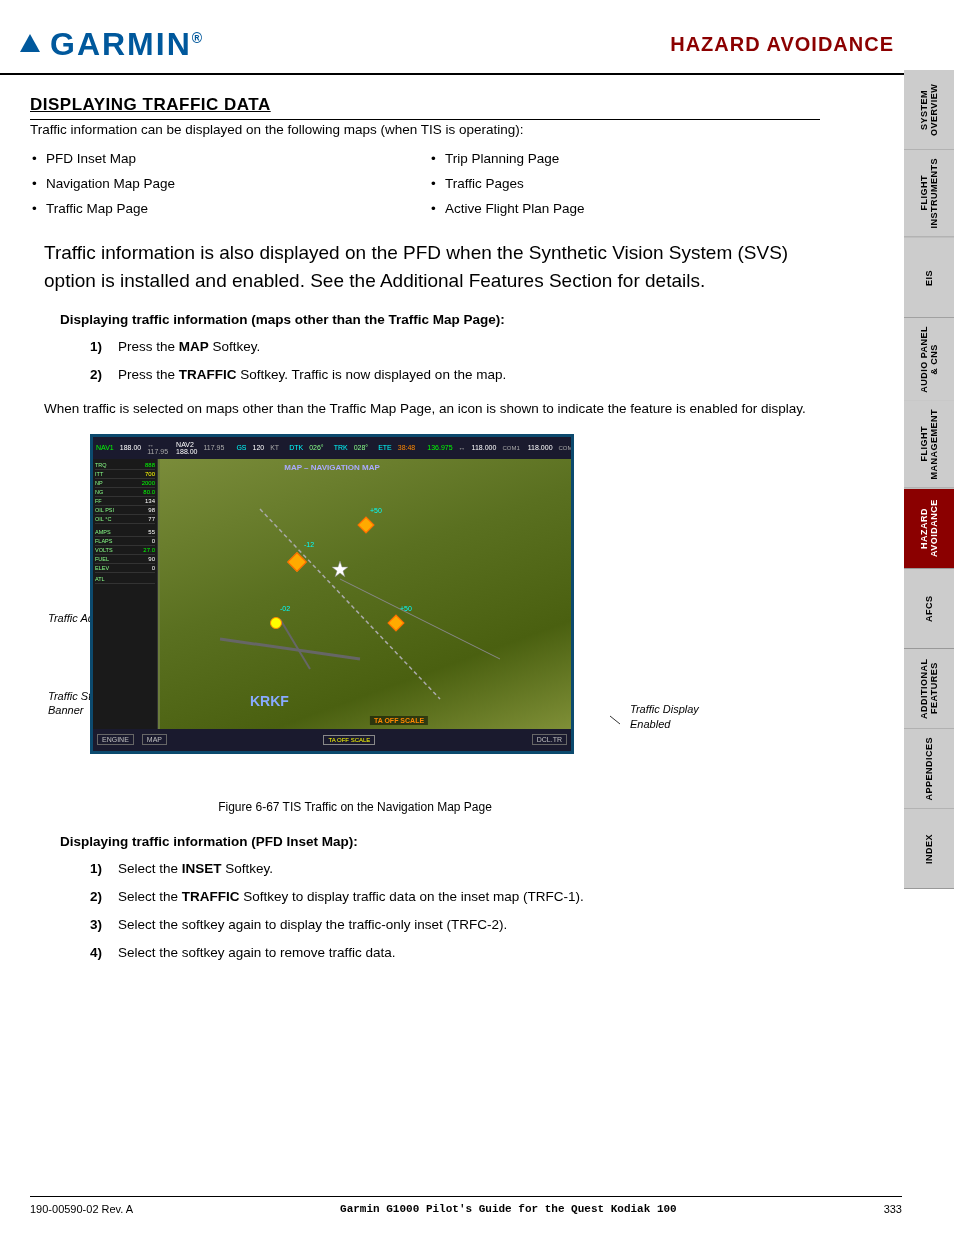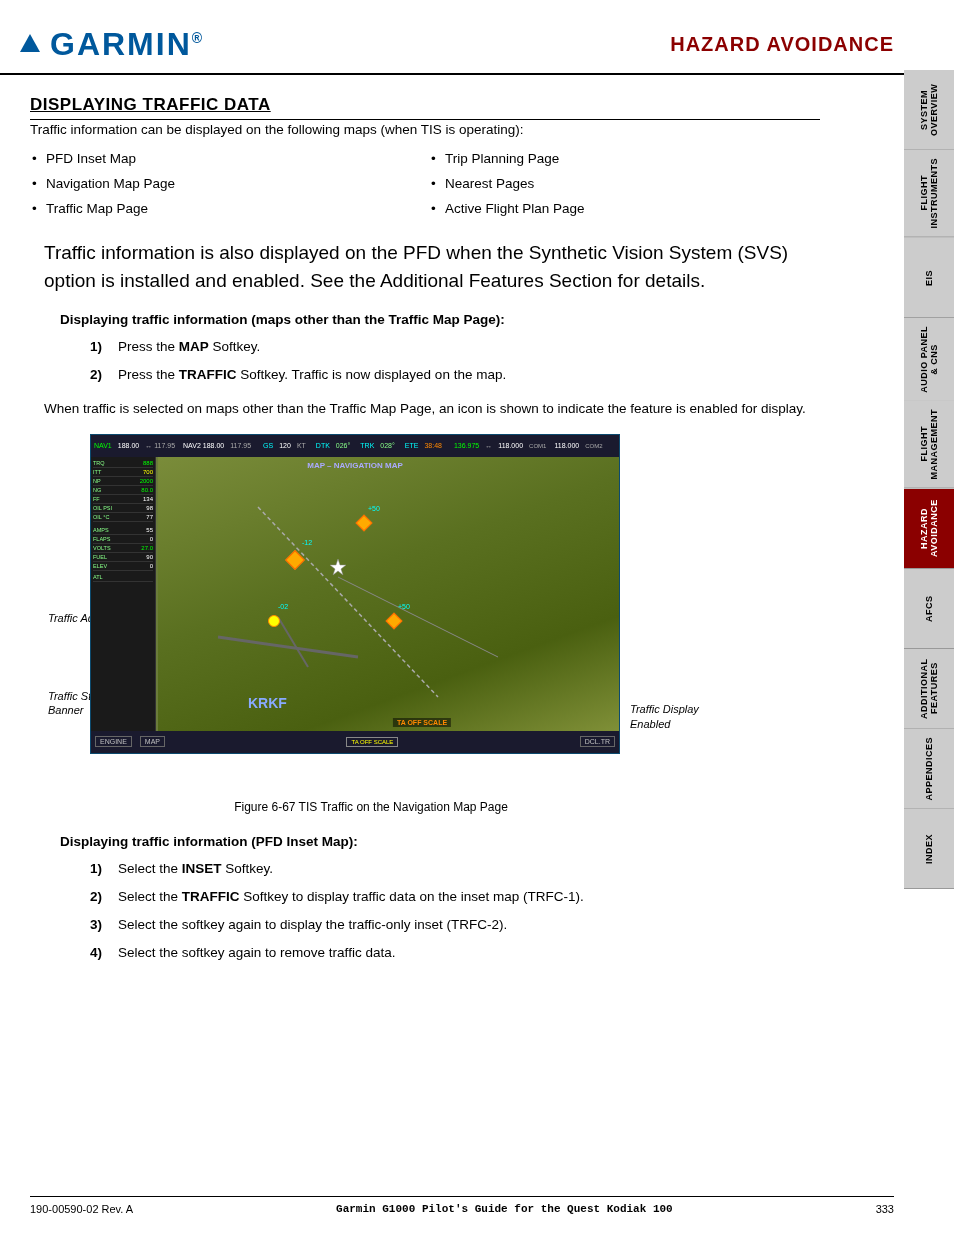--- a/index.html
+++ b/index.html
@@ -170,24 +170,24 @@
       margin-bottom: 14px;
       margin-left: 14px;
     }
 
     
     .figure-container {
       position: relative;
       margin: 10px 0 20px 0;
     }
     .figure-image {
-      width: 530px;
+      width: 484px;
       height: 320px;
       background: #6b7c3b;
-      border: 1px solid #0c4a6e;
+      border: 3px solid #0c4a6e;
       position: relative;
       overflow: hidden;
       margin-left: 60px;
     }
 
     
     .nav-map-top-bar {
       background: #1a1a2e;
       height: 22px;
       display: flex;
@@ -242,21 +242,21 @@
       font-size: 12px;
       margin-top: 4px;
       font-weight: normal;
     }
 
     
     .page-footer {
       position: absolute;
       bottom: 20px;
       left: 30px;
-      right: 60px;
+      right: 52px;
       display: flex;
       justify-content: space-between;
       align-items: center;
       border-top: 1px solid #000;
       padding-top: 6px;
       font-size: 11px;
     }
 
     .bold { font-weight: bold; font-family: Liberation Mono, monospace; }
 
@@ -305,21 +305,21 @@
     <div class="bullet-col">
       <ul>
         <li>PFD Inset Map</li>
         <li>Navigation Map Page</li>
         <li>Traffic Map Page</li>
       </ul>
     </div>
     <div class="bullet-col">
       <ul>
         <li>Trip Planning Page</li>
-        <li>Nearest Pages</li>
+        <li>Traffic Pages</li>
         <li>Active Flight Plan Page</li>
       </ul>
     </div>
   </div>
 
   <p class="sub-para">Traffic information is also displayed on the PFD when the Synthetic Vision System (SVS) option is installed and enabled.  See the Additional Features Section for details.</p>
 
   <p class="sub-heading">Displaying traffic information (maps other than the Traffic Map Page):</p>
 
   <div class="steps">
@@ -478,21 +478,21 @@
         <span style="border:1px solid #666; padding:1px 4px; cursor:pointer;">MAP</span>
         <span style="flex:1;"></span>
         <span style="border:1px solid #888; padding:1px 4px; cursor:pointer; color:#ffff00; font-size:6px;">TA OFF SCALE</span>
         <span style="flex:1;"></span>
         <span style="border:1px solid #666; padding:1px 4px; cursor:pointer;">DCL.TR</span>
       </div>
     </div>
 
     <div style="position:absolute; left:600px; top:268px; font-style:italic; font-size:11px; line-height:1.4;">Traffic Display<br>Enabled</div>
 
-    <div class="figure-caption" style="position:absolute; bottom:0; left:76px; width:530px;">Figure 6-67  TIS Traffic on the Navigation Map Page</div>
+    <div class="figure-caption" style="position:absolute; bottom:0; left:60px; width:530px;">Figure 6-67  TIS Traffic on the Navigation Map Page</div>
   </div>
 
   <p class="sub-heading" style="margin-top:10px;">Displaying traffic information (PFD Inset Map):</p>
 
   <div class="steps">
     <div class="step">
       <span class="step-num">1)</span>
       <span>Select the <span class="softkey-name">INSET</span> Softkey.</span>
     </div>
     <div class="step">

